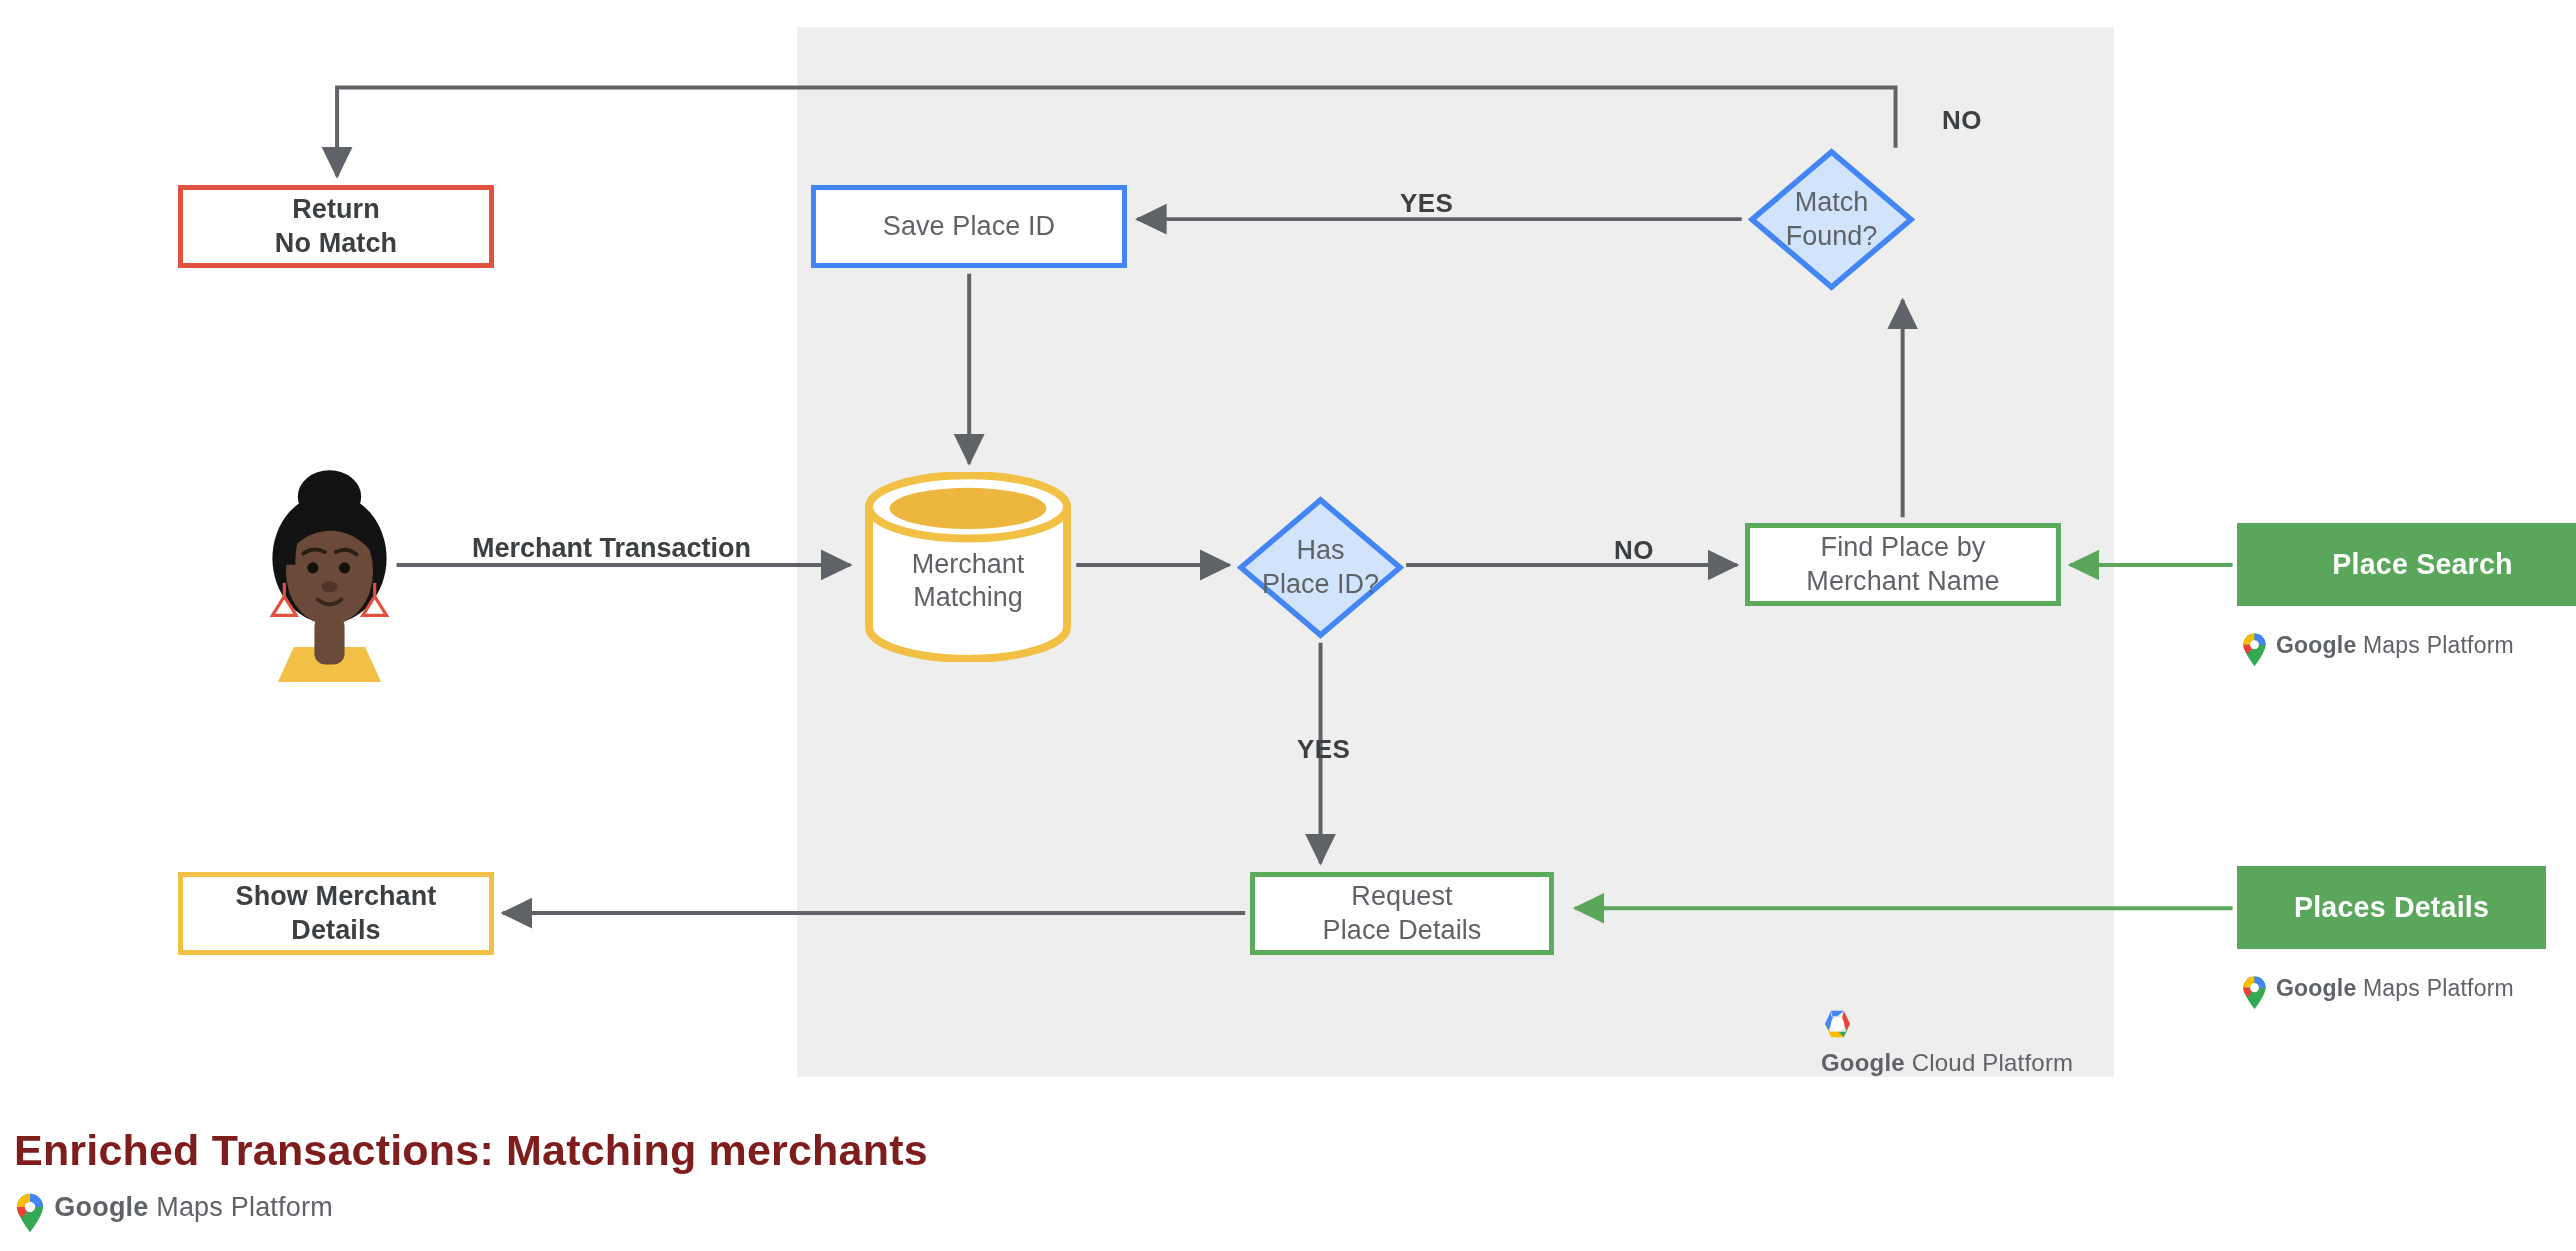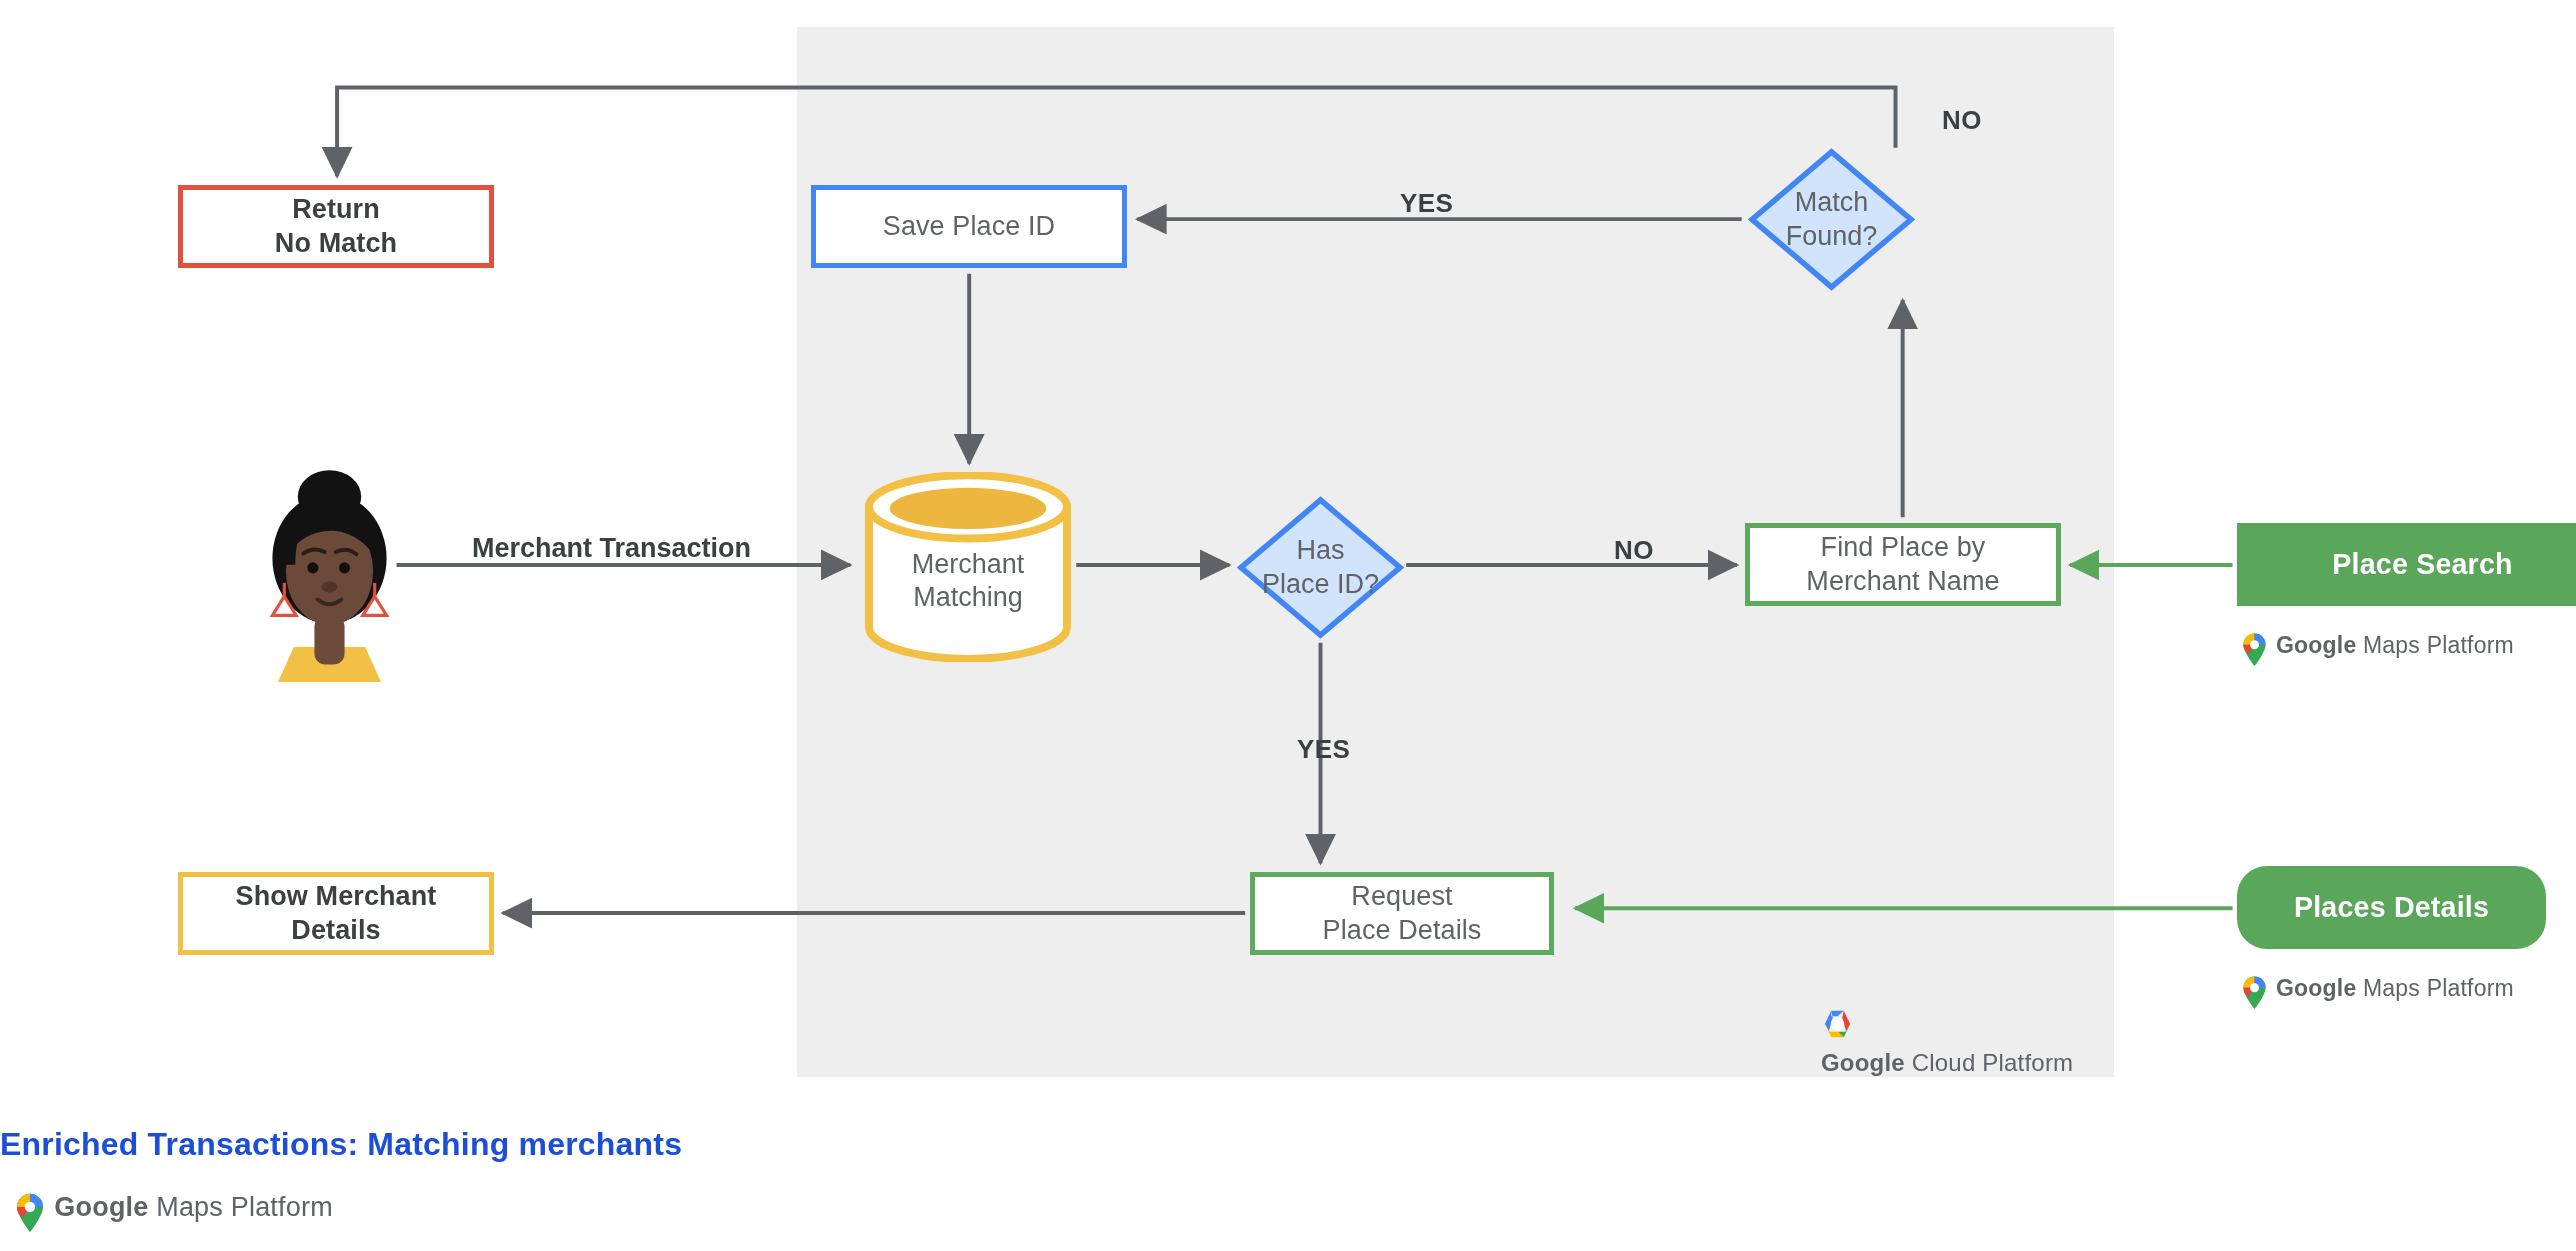--- a/index.html
+++ b/index.html
@@ -34,21 +34,21 @@
   #node-find-place{left:1745px;top:523px;width:316px;height:83px;border:5.6px solid #5cab5c;}
   #node-request-details{left:1250px;top:872px;width:304px;height:83px;border:5.6px solid #5cab5c;}
 
   
   .api-btn{
     display:flex;align-items:center;justify-content:center;
     background:#5aa75c;border:none;
   }
   .api-btn .txt{font-size:28.6px;font-weight:700;color:#ffffff;letter-spacing:0.2px;}
   #api-place-search{left:2237px;top:523px;width:371px;height:83px;}
-  #api-places-details{left:2237px;top:866px;width:309px;height:83px;border-radius:30px;}
+  #api-places-details{left:2237px;top:866px;width:309px;height:83px;}
 
   
   .gmp-lockup{display:flex;align-items:flex-start;gap:8px;}
   .gmp-lockup .gmp-text{
     font-size:23px;color:#5f6368;letter-spacing:0.2px;white-space:nowrap;
   }
   .gmp-lockup .gmp-text b{font-weight:600;color:#5f6368;}
   #gmp-search{left:2241px;top:632px;}
   #gmp-details{left:2241px;top:975px;}
   #gmp-footer{left:14.3px;top:1192px;}
@@ -84,21 +84,21 @@
     font-size:26px;color:#3c4043;font-weight:700;white-space:nowrap;letter-spacing:0.4px;
   }
   .edge-label.mixed{font-weight:700;color:#3c4043;font-size:27px;letter-spacing:0;}
   #lbl-merchant-transaction{left:472px;top:533px;}
   #lbl-yes-top{left:1400px;top:188px;}
   #lbl-no-top{left:1942px;top:105px;}
   #lbl-no-mid{left:1614px;top:535px;}
   #lbl-yes-mid{left:1297px;top:734px;}
 
   
-  #caption{left:0;top:1126px;font-size:32px;font-weight:700;color:#1d4ed8;letter-spacing:0.2px;}
+  #caption{left:14px;top:1126px;font-size:43px;font-weight:700;color:#7f1d1d;letter-spacing:0.2px;}
 
   
   #edges{position:absolute;left:0;top:0;width:2576px;height:1252px;pointer-events:none;}
 </style>
 </head>
 <body>
 
 <div class="abs" id="gcp-panel"></div>
 
 <svg id="edges" viewBox="0 0 3248 1578">

